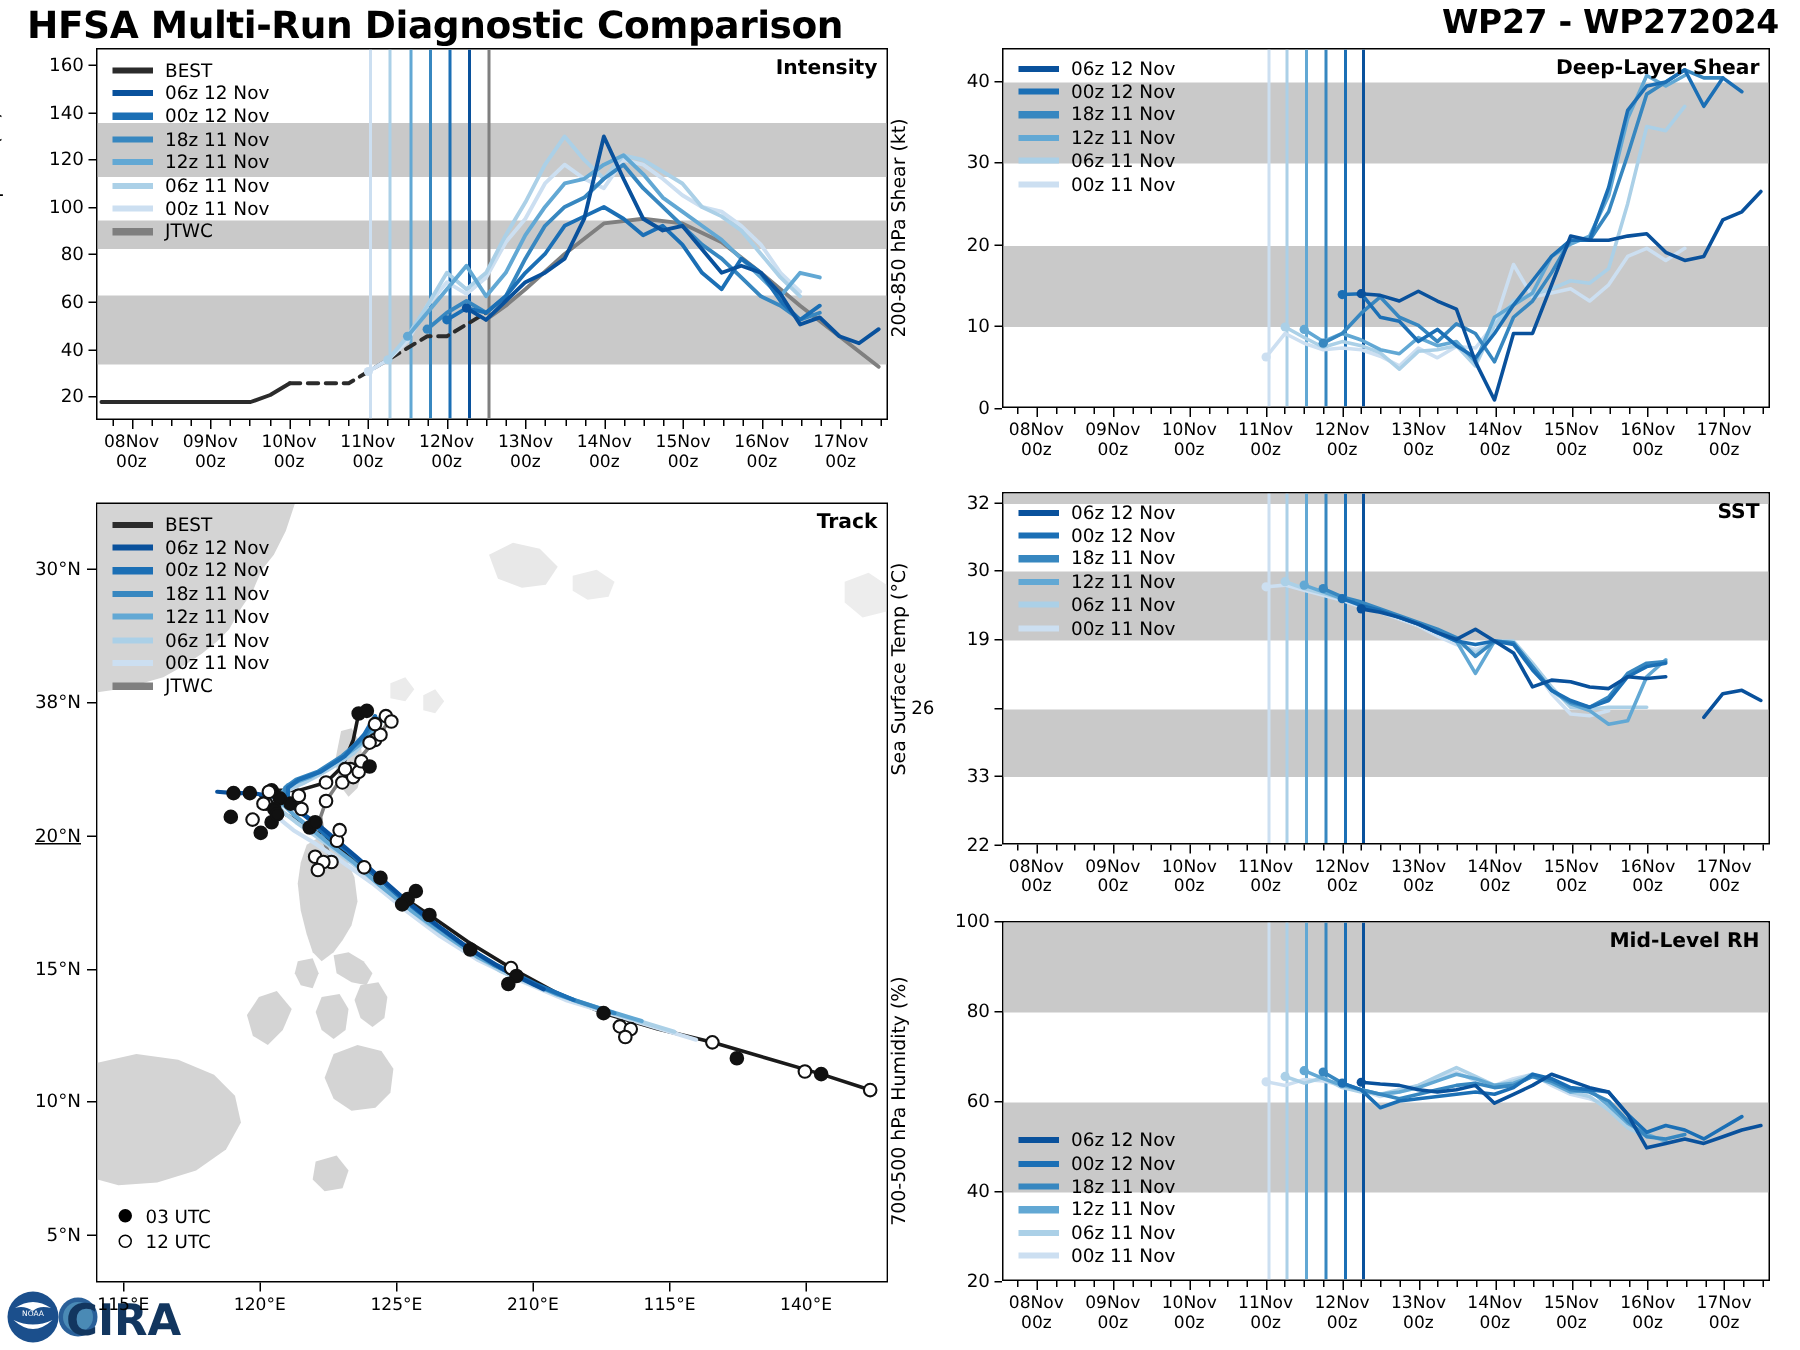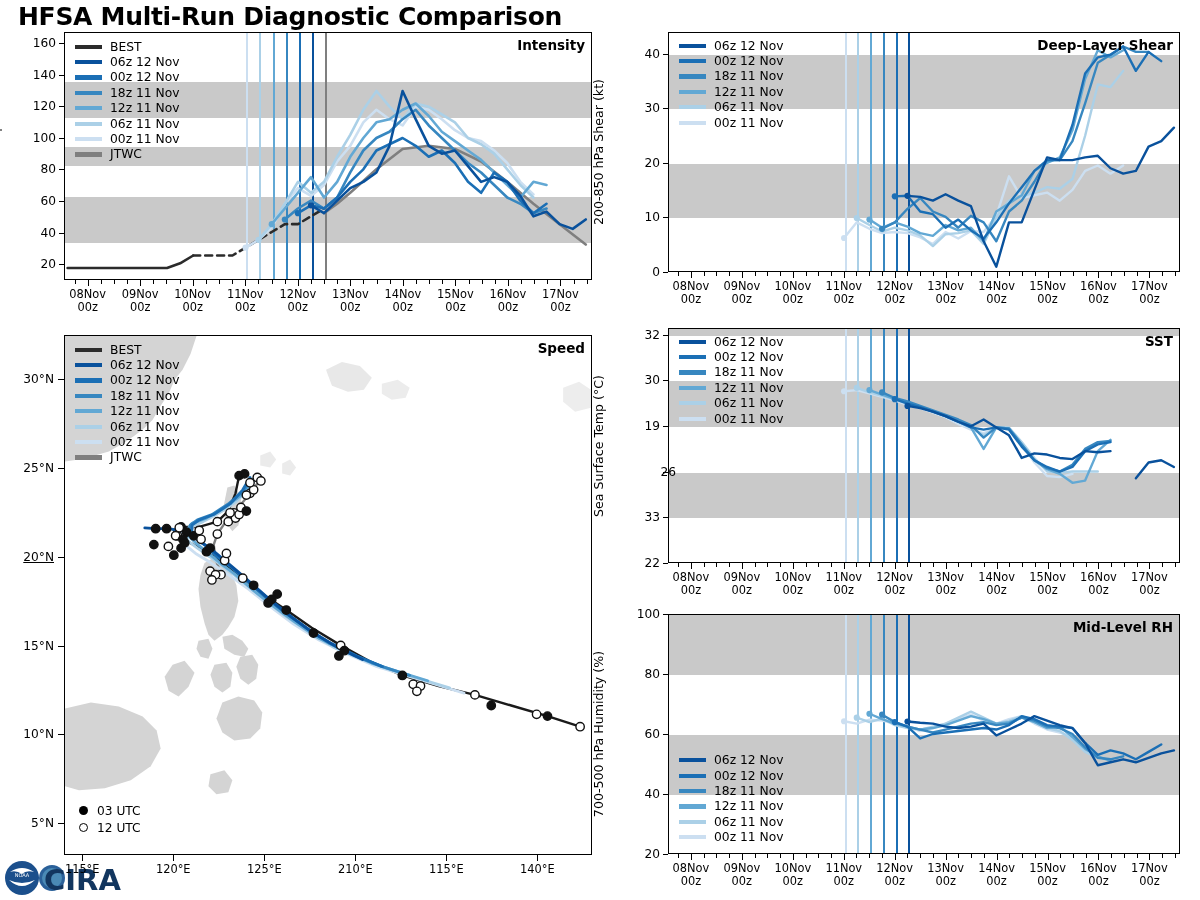--- a/index.html
+++ b/index.html
@@ -70,20 +70,21 @@
 
   
   .logo { position:absolute; left:4px; top:858px; width:128px; height:40px; }
 </style>
 </head>
 <body>
 
 <div class="fig">
 
   <div class="title-left">HFSA Multi-Run Diagnostic Comparison</div>
+  <div class="title-right">WP27 - WP272024</div>
 
   <div class="panel" id="p-intensity" style="left:64px; top:32px; width:528px; height:248px;">
     <div class="plotbox">
       <div class="bands">
           <div class="band" style="top: 164.28px; height: 45.8089px; background: rgb(201, 201, 201);"></div>
           <div class="band" style="top: 113.732px; height: 18.9554px; background: rgb(201, 201, 201);"></div>
           <div class="band" style="top: 48.9682px; height: 36.3312px; background: rgb(201, 201, 201);"></div>
         </div>
       <div class="vlines">
           <div class="vline" style="left: 181.254px; background: rgb(204, 223, 241);"></div>
@@ -251,21 +252,21 @@
           <circle cx="207.55862068965527" cy="264.43686006825936" r="4.2" fill="#111" stroke="#111" stroke-width="1.4"></circle>
           <circle cx="203.9172413793104" cy="267.98634812286696" r="4.2" fill="#111" stroke="#111" stroke-width="1.4"></circle>
           <circle cx="280.3862068965518" cy="315.90443686006824" r="4.2" fill="#111" stroke="#111" stroke-width="1.4"></circle>
           <circle cx="274.9241379310344" cy="321.22866894197955" r="4.2" fill="#111" stroke="#111" stroke-width="1.4"></circle>
           <circle cx="349.5724137931033" cy="349.62457337883956" r="4.2" fill="#fff" stroke="#111" stroke-width="1.4"></circle>
           <circle cx="356.855172413793" cy="351.3993174061434" r="4.2" fill="#fff" stroke="#111" stroke-width="1.4"></circle>
           <circle cx="353.2137931034484" cy="356.72354948805463" r="4.2" fill="#fff" stroke="#111" stroke-width="1.4"></circle>
           <circle cx="427.8620689655172" cy="370.92150170648466" r="4.2" fill="#111" stroke="#111" stroke-width="1.4"></circle>
           <circle cx="473.3793103448276" cy="379.79522184300345" r="4.2" fill="#fff" stroke="#111" stroke-width="1.4"></circle>
         </svg>
-      <div class="panel-label">Speed</div>
+      <div class="panel-label">Track</div>
       <div class="legend" style="left:10px; top:6px;">
           <div class="legend-row">
             <div class="legend-swatch" style="background: rgb(43, 43, 43);"></div>
             <div class="legend-text">BEST</div>
           </div>
           <div class="legend-row">
             <div class="legend-swatch" style="background: rgb(9, 81, 156);"></div>
             <div class="legend-text">06z 12 Nov</div>
           </div>
           <div class="legend-row">
@@ -624,21 +625,21 @@
     <div class="xtick" style="left: 1123.96px; top: 272px; height: 3.5px;"></div>
     <div class="xtick" style="left: 1136.7px; top: 272px; height: 3.5px;"></div>
     <div class="xtick" style="left: 1162.17px; top: 272px; height: 3.5px;"></div>
     <div class="xtick" style="left: 1174.91px; top: 272px; height: 3.5px;"></div>
     <div class="axis-title" style="left: 606px; top: 152px; transform: rotate(-90deg) translate(-50%, -100%);">200-850 hPa Shear (kt)</div>
     <div class="ytick" style="left: 663px; top: 563px; width: 5px;"></div>
     <div class="ylab" style="left: 618px; top: 563px; width: 42px;">22</div>
     <div class="ytick" style="left: 663px; top: 517.369px; width: 5px;"></div>
     <div class="ylab" style="left: 618px; top: 517.369px; width: 42px;">33</div>
     <div class="ytick" style="left: 663px; top: 471.738px; width: 5px;"></div>
-    <div class="ylab" style="left: 634px; top: 471.738px; width: 42px;">26</div>
+    <div class="ylab" style="left: 581px; top: 471.738px; width: 42px;">26</div>
     <div class="ytick" style="left: 663px; top: 426.107px; width: 5px;"></div>
     <div class="ylab" style="left: 618px; top: 426.107px; width: 42px;">19</div>
     <div class="ytick" style="left: 663px; top: 380.476px; width: 5px;"></div>
     <div class="ylab" style="left: 618px; top: 380.476px; width: 42px;">30</div>
     <div class="ytick" style="left: 663px; top: 334.845px; width: 5px;"></div>
     <div class="ylab" style="left: 618px; top: 334.845px; width: 42px;">32</div>
     <div class="xtick" style="left: 690.925px; top: 563px; height: 6px;"></div>
     <div class="xlab" style="left: 690.925px; top: 571px;">08Nov<br>00z</div>
     <div class="xtick" style="left: 741.871px; top: 563px; height: 6px;"></div>
     <div class="xlab" style="left: 741.871px; top: 571px;">09Nov<br>00z</div>
@@ -752,21 +753,21 @@
     <div class="axis-title" style="left: 606px; top: 734px; transform: rotate(-90deg) translate(-50%, -100%);">700-500 hPa Humidity (%)</div>
     <div class="ytick" style="left: 58px; top: 823.055px; width: 6px;"></div>
     <div class="ylab" style="left: 2px; top: 823.055px; width: 52px;">5°N</div>
     <div class="ytick" style="left: 58px; top: 734.317px; width: 6px;"></div>
     <div class="ylab" style="left: 2px; top: 734.317px; width: 52px;">10°N</div>
     <div class="ytick" style="left: 58px; top: 645.58px; width: 6px;"></div>
     <div class="ylab" style="left: 2px; top: 645.58px; width: 52px;">15°N</div>
     <div class="ytick" style="left: 58px; top: 556.843px; width: 6px;"></div>
     <div class="ylab" style="left: 2px; top: 556.843px; width: 52px; text-decoration: underline;">20°N</div>
     <div class="ytick" style="left: 58px; top: 468.106px; width: 6px;"></div>
-    <div class="ylab" style="left: 2px; top: 468.106px; width: 52px;">25°N</div>
+    <div class="ylab" style="left: 2px; top: 468.106px; width: 52px;">38°N</div>
     <div class="ytick" style="left: 58px; top: 379.369px; width: 6px;"></div>
     <div class="ylab" style="left: 2px; top: 379.369px; width: 52px;">30°N</div>
     <div class="xtick" style="left: 82.2069px; top: 855px; height: 6px;"></div>
     <div class="xlab" style="left: 82.2069px; top: 863px;">115°E</div>
     <div class="xtick" style="left: 173.241px; top: 855px; height: 6px;"></div>
     <div class="xlab" style="left: 173.241px; top: 863px;">120°E</div>
     <div class="xtick" style="left: 264.276px; top: 855px; height: 6px;"></div>
     <div class="xlab" style="left: 264.276px; top: 863px;">125°E</div>
     <div class="xtick" style="left: 355.31px; top: 855px; height: 6px;"></div>
     <div class="xlab" style="left: 355.31px; top: 863px;">210°E</div>

